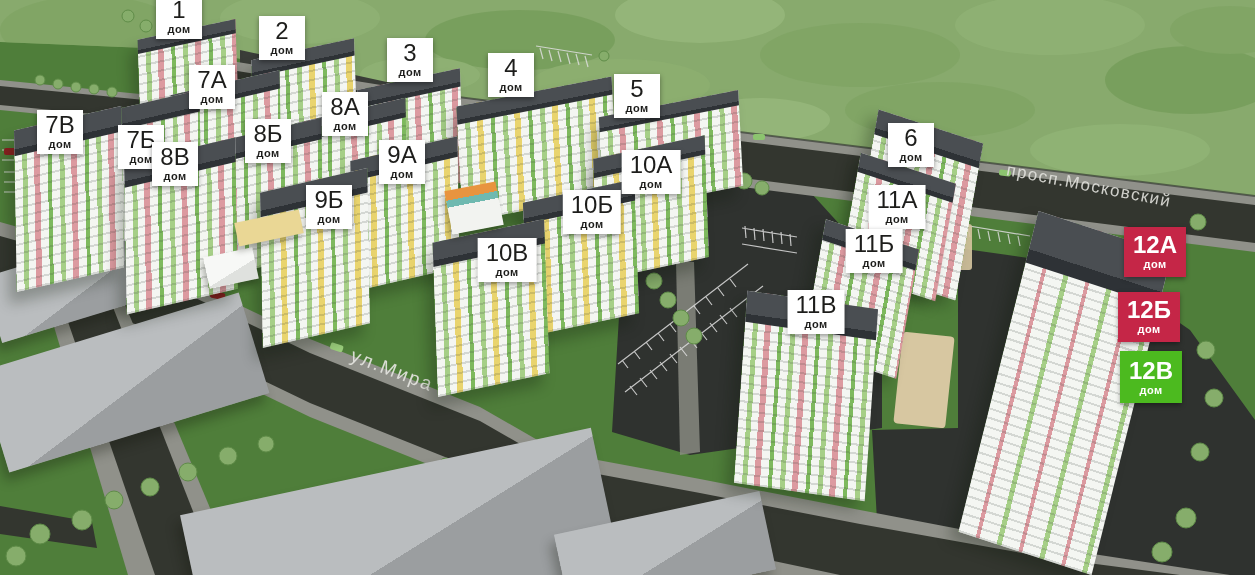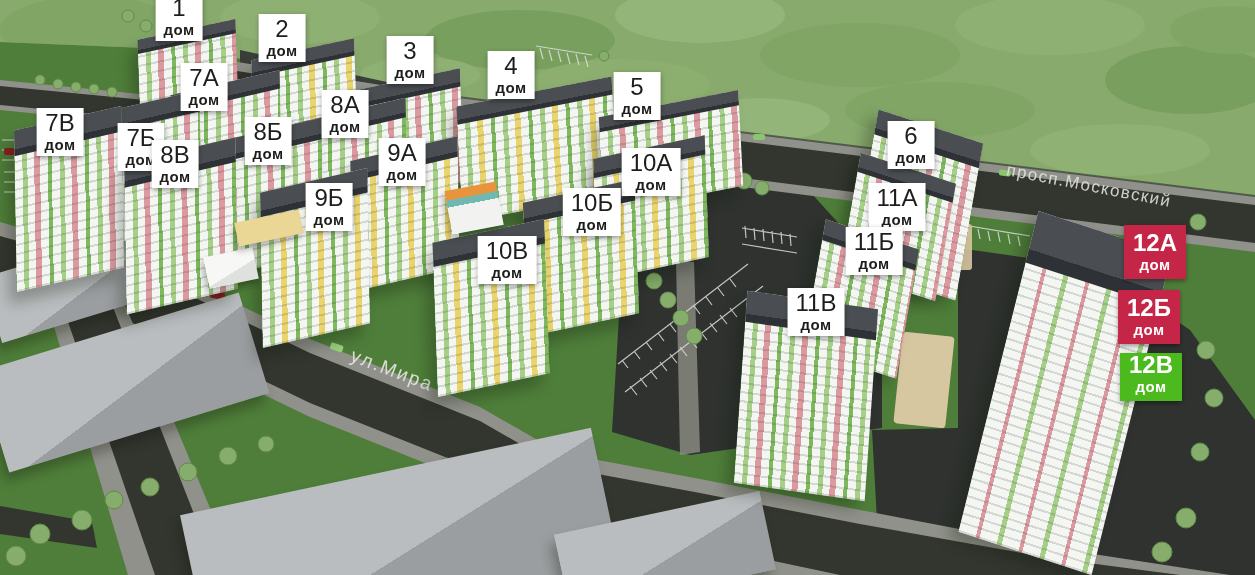--- a/index.html
+++ b/index.html
@@ -26,23 +26,23 @@
   .fD{background:repeating-linear-gradient(90deg,var(--facade-white) 0 18px,var(--stripe-pink) 18px 22px,var(--facade-white) 22px 40px,var(--stripe-green) 40px 45px);}
   .grayb{position:absolute;background:linear-gradient(160deg,#babdbf 0 55%,#9b9ea0 55%);
     box-shadow:-6px 8px 12px rgba(15,20,10,.3);z-index:4;}
   .minib{position:absolute;z-index:8;box-shadow:-3px 4px 6px rgba(15,20,10,.3);}
 
   
   .chip{position:absolute;transform:translate(-50%,-50%);background:var(--chip-bg);
     color:var(--chip-text);text-align:center;padding:3px 8px 4px;min-width:30px;
     box-shadow:0 2px 5px rgba(0,0,0,.4);z-index:30;cursor:pointer;line-height:1;}
   .chip-num{font-size:24px;font-weight:400;letter-spacing:0;}
-  .chip-sub{font-size:15px;font-weight:700;margin-top:2px;letter-spacing:.4px;}
+  .chip-sub{font-size:11px;font-weight:700;margin-top:2px;letter-spacing:.4px;}
   .chip--red{background:var(--chip-red);color:var(--chip-light-text);padding:6px 9px 7px;}
-  .chip--green{background:var(--chip-green);color:var(--chip-light-text);padding:0 9px 7px;}
+  .chip--green{background:var(--chip-green);color:var(--chip-light-text);padding:8px 9px 7px;}
   .chip--red .chip-num,.chip--green .chip-num{font-weight:700;}
 </style>
 </head>
 <body>
 
 <div id="stage">
 
   <svg id="ground" width="1255" height="575" viewBox="0 0 1255 575">
     <defs>
       <clipPath id="fieldClip">
@@ -216,21 +216,21 @@
       <div class="chip-sub">дом</div>
     </div>
   <div class="chip" style="left:637px;top:96px;">
       <div class="chip-num">5</div>
       <div class="chip-sub">дом</div>
     </div>
   <div class="chip" style="left:911px;top:145px;">
       <div class="chip-num">6</div>
       <div class="chip-sub">дом</div>
     </div>
-  <div class="chip" style="left:204px;top:87px;">
+  <div class="chip" style="left:212px;top:87px;">
       <div class="chip-num">7А</div>
       <div class="chip-sub">дом</div>
     </div>
   <div class="chip" style="left:141px;top:110px;margin-top:37px;">
       <div class="chip-num">7Б</div>
       <div class="chip-sub">дом</div>
     </div>
   <div class="chip" style="left:60px;top:132px;text-align:center;">
       <div class="chip-num">7В</div>
       <div class="chip-sub">дом</div>

